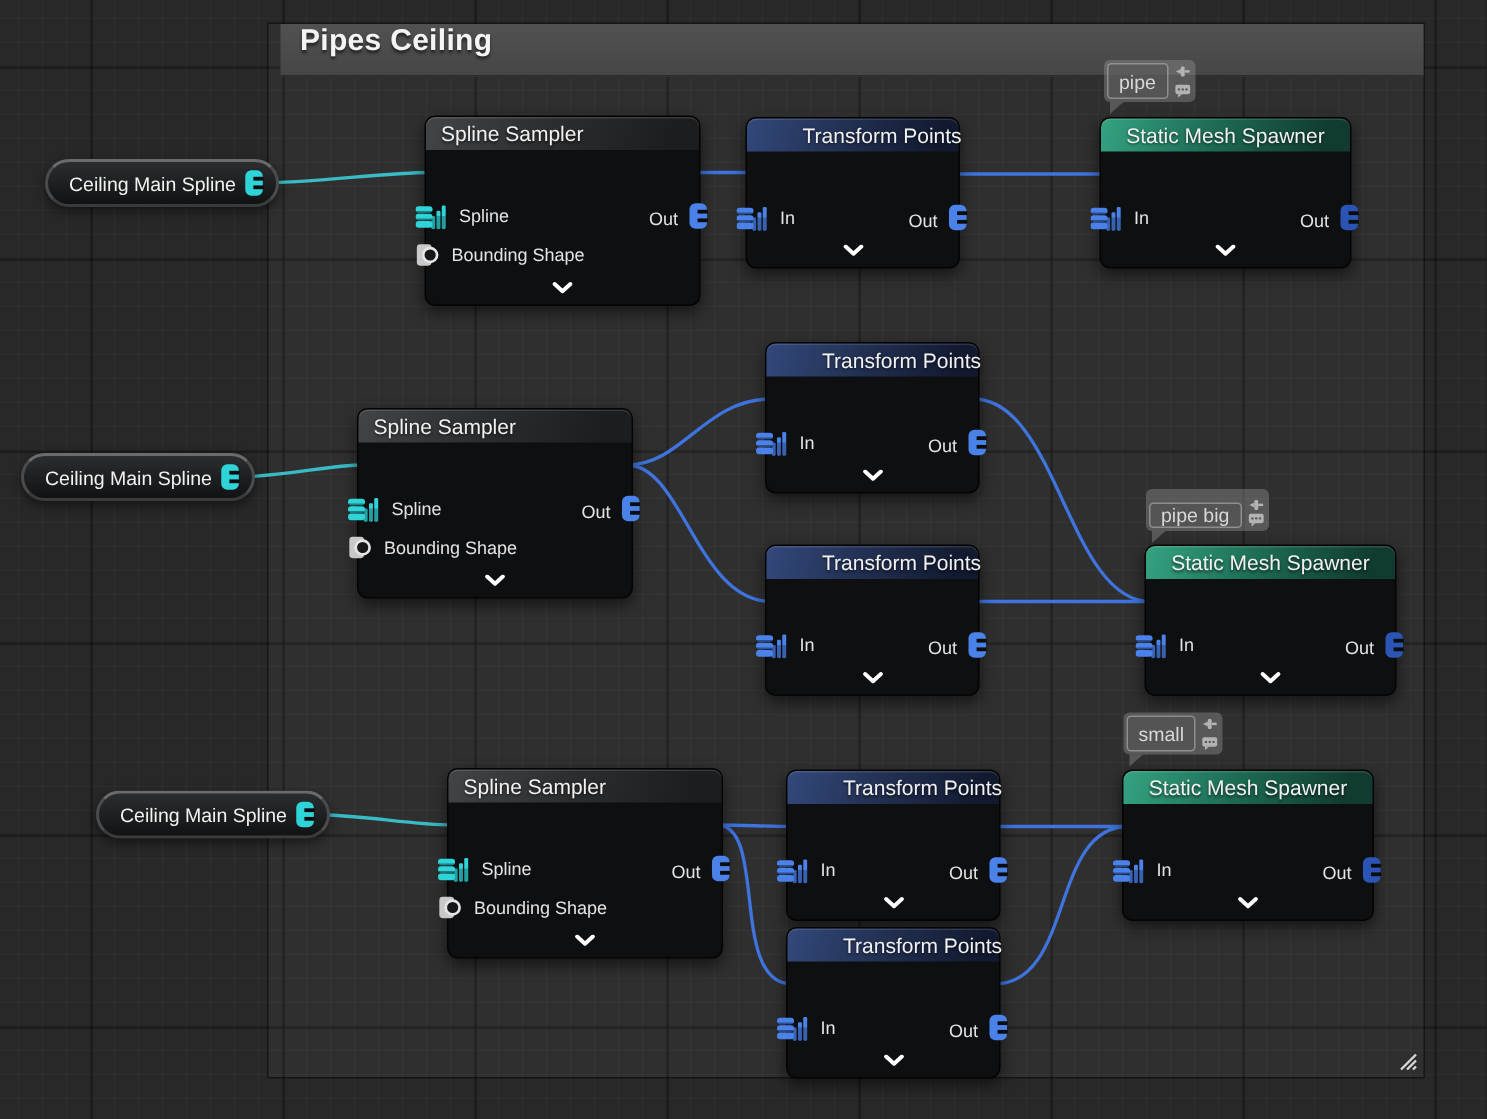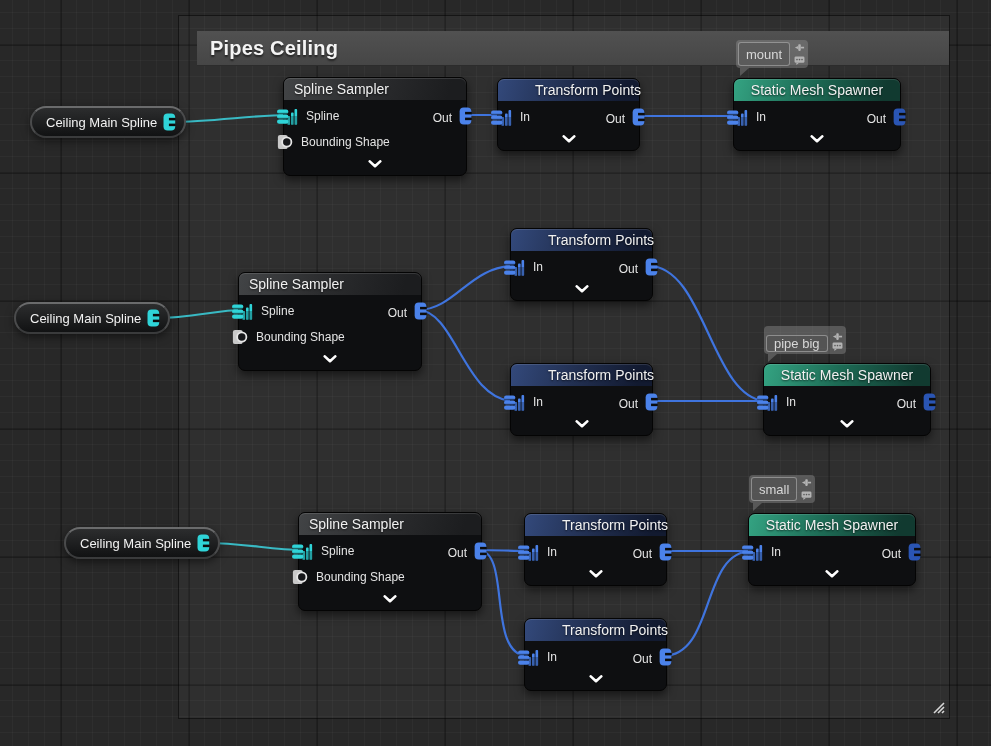--- a/index.html
+++ b/index.html
@@ -10,40 +10,40 @@
       linear-gradient(to right, rgba(0,0,0,0.30) 0 2px, transparent 2px),
       linear-gradient(to bottom, rgba(0,0,0,0.30) 0 2px, transparent 2px),
       linear-gradient(to right, rgba(255,255,255,0.028) 0 1px, transparent 1px),
       linear-gradient(to bottom, rgba(255,255,255,0.028) 0 1px, transparent 1px);
     background-size:128px 128px,128px 128px,16px 16px,16px 16px;
     background-position:60px 0,0 44px,12px 0,0 12px;
   }
   
   .comment{position:absolute;left:178px;top:15px;width:772px;height:704px;z-index:1;
     background:rgba(210,210,210,0.045);border:1px solid rgba(0,0,0,0.55);box-sizing:border-box;}
-  .comment-header{position:absolute;left:18px;top:0;right:0;height:35px;
+  .comment-header{position:absolute;left:8px;top:0;right:0;height:35px;
     background:linear-gradient(180deg,#515151,#464646);
     border-bottom:1px solid rgba(0,0,0,0.45);
-    display:flex;align-items:center;padding:0 13px;box-sizing:border-box;margin-top:15px;}
+    display:flex;padding:0 13px;box-sizing:border-box;}
   .comment-title{font-size:20px;font-weight:700;color:#f4f4f4;
     text-shadow:0 2px 2px rgba(0,0,0,0.55);letter-spacing:0.2px;}
   .resize-handle{position:absolute;right:2px;bottom:2px;width:16px;height:16px;}
   
   .wires{position:absolute;left:0;top:0;z-index:2;pointer-events:none;}
   
   .node{position:absolute;z-index:3;background:#0e0f11;border:1px solid #040404;
     border-radius:7px;box-shadow:0 4px 10px rgba(0,0,0,0.55);box-sizing:border-box;}
   .node-header{height:22px;border-radius:6px 6px 0 0;display:flex;align-items:center;
     padding:0 10px;box-shadow:inset 0 1px 0 rgba(255,255,255,0.12);}
   .hdr-sampler{background:linear-gradient(105deg,#424446 0%,#2c2d2f 45%,#1c1d1f 90%);}
   .hdr-transform{background:linear-gradient(105deg,#33497b 0%,#223052 45%,#121a30 90%);padding-left:37px;}
   .hdr-spawner{background:linear-gradient(105deg,#34a382 0%,#1d6b55 45%,#113a30 90%);justify-content:center;}
   .node-title{font-size:14px;font-weight:400;color:#f1f1f1;
     text-shadow:0 1px 2px rgba(0,0,0,0.65);white-space:nowrap;}
-  .node-body{padding:3px 0 2px 0;}
+  .node-body{padding:3px 0 2px 0;margin-top:28px;}
   .pin-row{display:flex;justify-content:space-between;align-items:center;height:26px;padding:0 8px;}
   .pin-left{display:flex;align-items:center;gap:8px;margin-left:-15px;}
   .pin-right{display:flex;align-items:flex-end;gap:7px;margin-right:-14px;}
   .pin-label{font-size:12px;color:#e4e4e4;white-space:nowrap;}
   .chevron-row{height:18px;display:flex;align-items:center;justify-content:center;}
   .pin-cyan{color:#2fd4d8;}
   .pin-blue{color:#4b82ea;}
   .pin-blue-dim{color:#2a55b4;}
   
   .reroute{position:absolute;z-index:3;height:32px;border-radius:16px;
@@ -474,21 +474,21 @@
       <div class="chevron-row">
         <svg class="ic" width="14" height="8" viewBox="0 0 16 9">
             <use href="#icon-chevron"></use>
           </svg>
       </div>
     </div>
   </div>
 
   <div class="bubble" style="left:736px;top:40px;">
     <div class="bubble-text-wrap">
-      <span class="bubble-text">mount</span>
+      <span class="bubble-text">pipe</span>
     </div>
     <div class="bubble-icons">
       <svg class="ic" width="11" height="10" viewBox="0 0 12 12">
           <use href="#icon-pushpin"></use>
         </svg>
       <svg class="ic" width="11" height="9" viewBox="0 0 12 10">
           <use href="#icon-speech"></use>
         </svg>
     </div>
     <div class="bubble-tail"></div>

